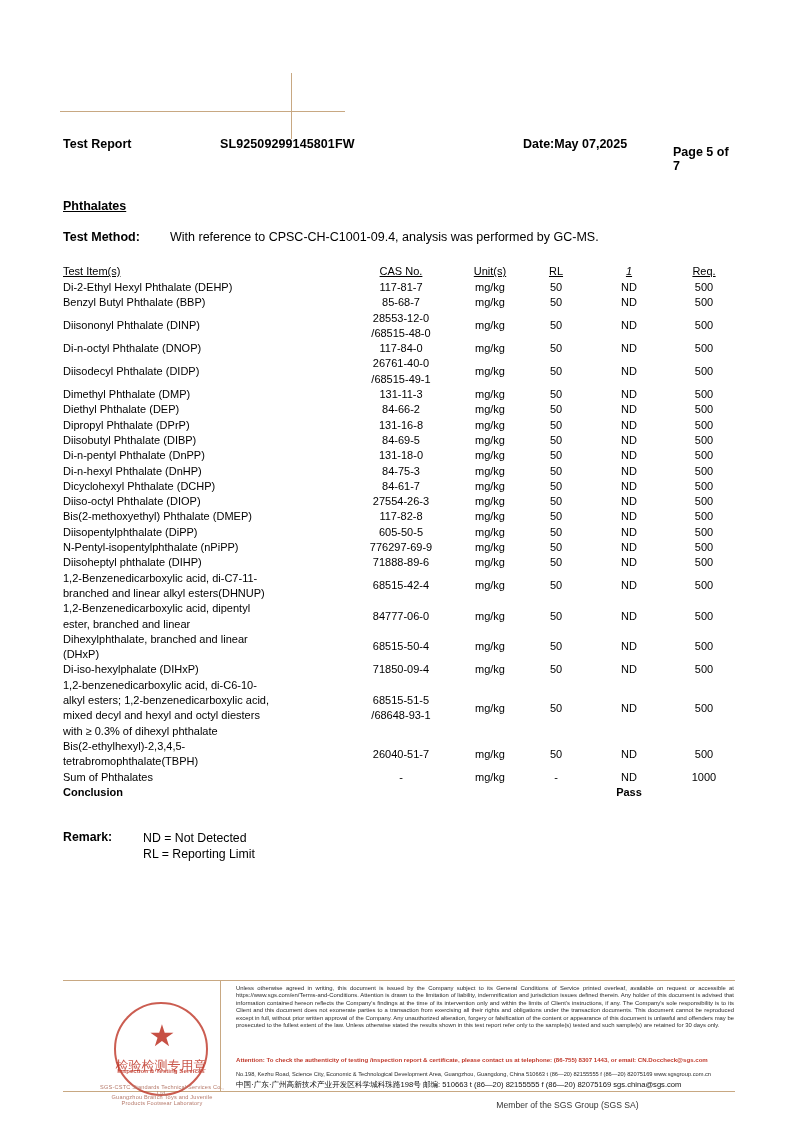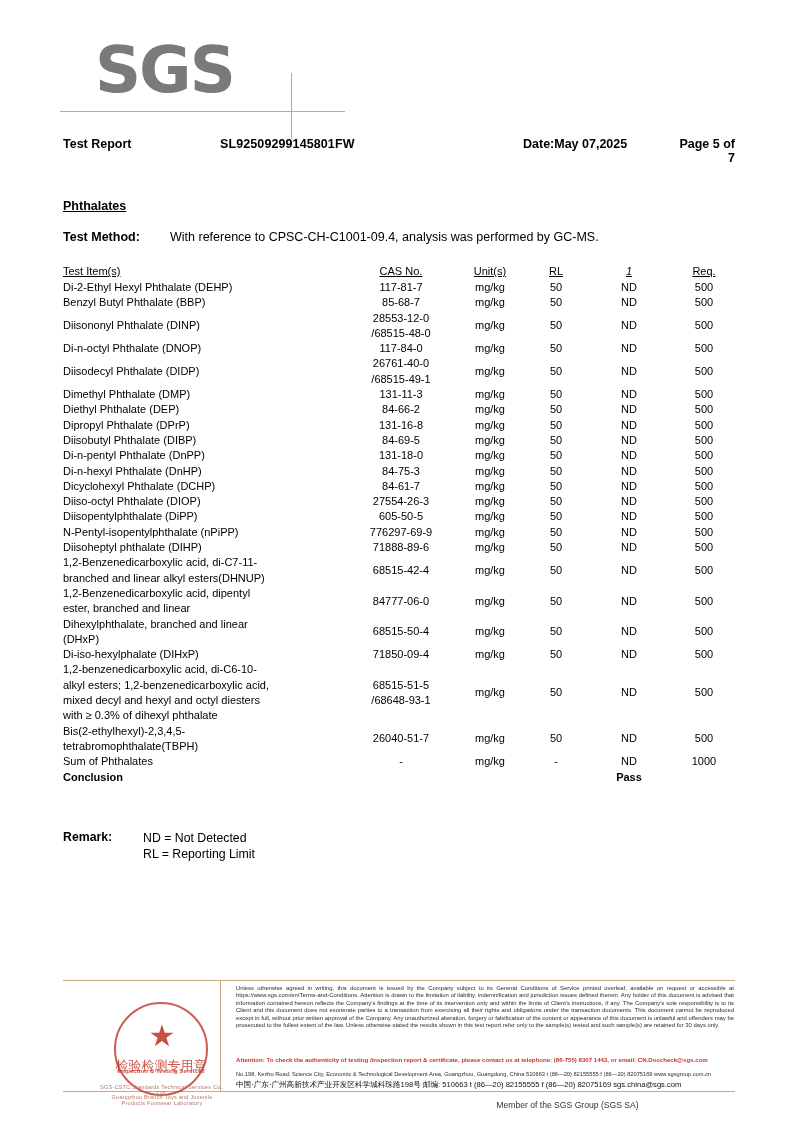--- a/index.html
+++ b/index.html
@@ -62,21 +62,21 @@
     left: 63px;
     top: 137px;
     width: 672px;
     font-size: 12.5px;
     font-weight: bold;
     height: 16px;
   }
   .hdr-title { position: absolute; left: 0; top: 0; }
   .hdr-ref   { position: absolute; left: 157px; top: 0; letter-spacing: 0.1px;}
   .hdr-date  { position: absolute; left: 460px; top: 0; }
-  .hdr-page  { position: absolute; left: 610px; top: 0; text-align: right; }
+  .hdr-page  { position: absolute; left: 610px; top: 8px; }
 
   
   .section-title {
     position: absolute;
     left: 63px;
     top: 199px;
     font-size: 12.5px;
     font-weight: bold;
     text-decoration: underline;
   }
@@ -291,21 +291,20 @@
     font-size: 8.6px;
     color: #333;
   }
 </style>
 </head>
 <body>
 
 <div class="page">
 
   <div class="logo-block">
-    <div class="logo-text">SGS</div>
     <div class="logo-rule"></div>
     <div class="logo-tick"></div>
   </div>
 
   <div class="hdr">
     <span class="hdr-title">Test Report</span>
     <span class="hdr-ref">SL92509299145801FW</span>
     <span class="hdr-date">Date:May 07,2025</span>
     <span class="hdr-page">Page 5 of 7</span>
   </div>
@@ -437,20 +436,28 @@
         </tr>
         <tr>
           <td class="item"><span class="item-multi">Diiso-octyl Phthalate (DIOP)</span></td>
           <td class="cas"><span class="cas-multi">27554-26-3</span></td>
           <td class="unit"><span>mg/kg</span></td>
           <td class="rl"><span>50</span></td>
           <td class="res"><span>ND</span></td>
           <td class="req"><span>500</span></td>
         </tr>
         <tr>
+          <td class="item"><span class="item-multi">Bis(2-methoxyethyl) Phthalate (DMEP)</span></td>
+          <td class="cas"><span class="cas-multi">117-82-8</span></td>
+          <td class="unit"><span>mg/kg</span></td>
+          <td class="rl"><span>50</span></td>
+          <td class="res"><span>ND</span></td>
+          <td class="req"><span>500</span></td>
+        </tr>
+        <tr>
           <td class="item"><span class="item-multi">Diisopentylphthalate (DiPP)</span></td>
           <td class="cas"><span class="cas-multi">605-50-5</span></td>
           <td class="unit"><span>mg/kg</span></td>
           <td class="rl"><span>50</span></td>
           <td class="res"><span>ND</span></td>
           <td class="req"><span>500</span></td>
         </tr>
         <tr>
           <td class="item"><span class="item-multi">N-Pentyl-isopentylphthalate (nPiPP)</span></td>
           <td class="cas"><span class="cas-multi">776297-69-9</span></td>

